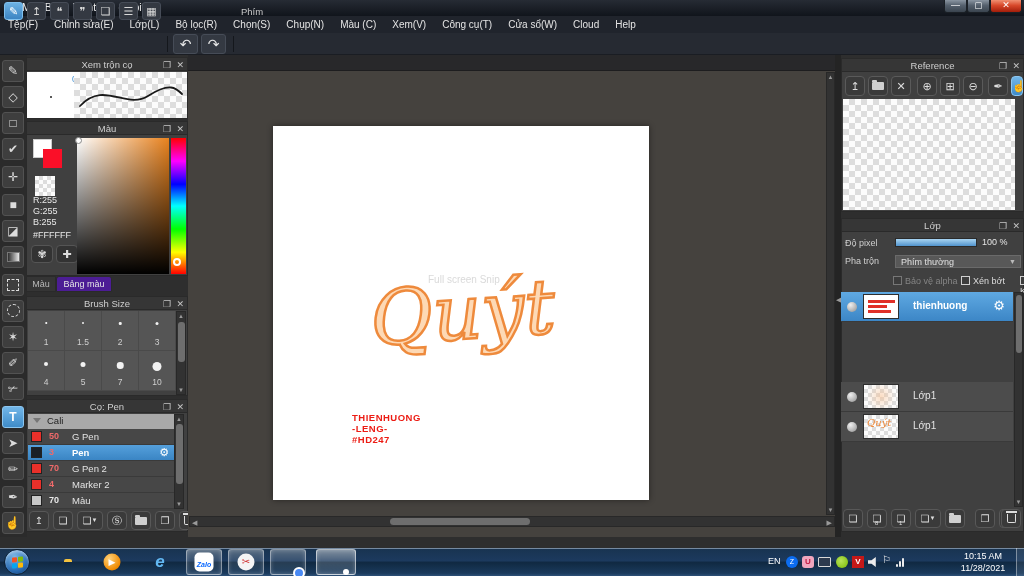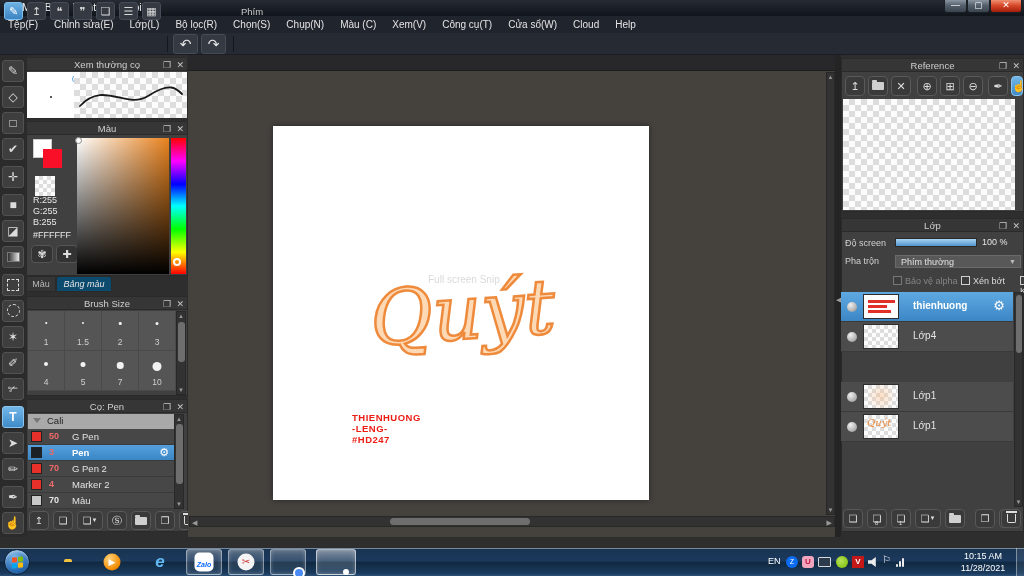--- a/index.html
+++ b/index.html
@@ -82,21 +82,21 @@
   .pal-btn { top:245px; width:22px; height:18px; background:#333; border:1px solid #555;
     border-radius:4px; color:#ddd; font-size:11px; line-height:16px; text-align:center; }
   #sat-square { left:77px; top:138px; width:92px; height:136px;
     background:linear-gradient(to top,#000,rgba(0,0,0,0)),linear-gradient(to right,#fff,rgba(255,255,255,0)),#e8821e; }
   #sat-marker { left:75px; top:137px; width:7px; height:7px; border:1px solid #888; border-radius:50%; background:rgba(255,255,255,.85); z-index:2; }
   #hue-bar { left:171px; top:138px; width:15px; height:136px;
     background:linear-gradient(180deg,#f00 0%,#f0f 17%,#00f 34%,#0ff 50%,#0f0 67%,#ff0 84%,#f00 100%); }
   #hue-marker { left:173px; top:258px; width:8px; height:8px; border:2px solid #fff; border-radius:50%; }
   .ctab { top:276px; height:16px; font-size:9px; text-align:center; line-height:15px; border:1px solid #2a2a2a; }
   #ctab-mau { left:26px; width:30px; background:#353535; color:#b8b8b8; }
-  #ctab-bang { left:56px; width:56px; background:#0c4a6e; color:#e4e4e4; border-radius:3px 3px 0 0;font-style:italic; }
+  #ctab-bang { left:56px; width:56px; background:#4c1d95; color:#e4e4e4; border-radius:3px 3px 0 0; }
 
   
   #bs-body { left:26px; top:310px; width:162px; height:86px; overflow:hidden; }
   .bs-cell { position:absolute; width:37px; height:40px; border-right:1px solid #4a4a4a; border-bottom:1px solid #4a4a4a;
     background:#555; }
   .bs-dot { position:absolute; left:50%; top:11px; transform:translateX(-50%); background:#f2f2f2; border-radius:50%; }
   .bs-num { position:absolute; width:100%; bottom:3px; text-align:center; font-size:8.5px; color:#d0d0d0; }
   #bs-sb { left:176px; top:311px; width:10px; height:84px; }
 
   
@@ -287,21 +287,21 @@
   <div class="abs tool" style="top:326px;"><span>✶</span></div>
   <div class="abs tool" style="top:352px;"><span>✐</span></div>
   <div class="abs tool" style="top:378px;"><span>✃</span></div>
   <div class="abs tool active" style="top:406px;"><span>T</span></div>
   <div class="abs tool" style="top:432px;"><span>➤</span></div>
   <div class="abs tool" style="top:458px;"><span>✏</span></div>
   <div class="abs tool" style="top:486px;"><span>✒</span></div>
   <div class="abs tool" style="top:512px;"><span>☝</span></div>
 
   <div class="abs panel-h" style="left:26px; top:57px; width:162px;">
-    <span>Xem thường cọ</span>
+    <span>Xem trộn cọ</span>
     <span class="ph-ico" style="right:16px;">❐</span>
     <span class="ph-ico" style="right:3px;">✕</span>
   </div>
   <div id="bp-body" class="abs panel-body"></div>
   <div id="bp-left" class="abs"></div>
   <div id="bp-size" class="abs">0.22mm</div>
   <div id="bp-dot" class="abs"></div>
   <div id="bp-right" class="abs checker">
     <svg width="113" height="46">
       <path d="M6 34 C 30 8, 52 38, 74 24 S 102 16, 108 22" stroke="#1a1a1a" stroke-width="1.8" fill="none" stroke-linecap="round"></path>
@@ -458,43 +458,38 @@
   <div class="abs ref-btn" style="left:988px;"><span>✒</span></div>
   <div class="abs ref-btn blue" style="left:1011px; width:12px;"><span>☝</span></div>
   <div id="ref-checker" class="abs checker"></div>
 
   <div class="abs panel-h" style="left:841px; top:218px; width:183px;">
     <span>Lớp</span>
     <span class="ph-ico" style="right:16px;">❐</span>
     <span class="ph-ico" style="right:3px;">✕</span>
   </div>
   <div id="ly-body" class="abs panel-body"></div>
-  <div class="abs ly-label" style="left:845px; top:238px;">Độ screen</div>
+  <div class="abs ly-label" style="left:845px; top:238px;">Độ pixel</div>
   <div id="ly-slider" class="abs"></div>
   <div id="ly-opval" class="abs">100 %</div>
   <div class="abs ly-label" style="left:845px; top:256px;">Pha trộn</div>
   <div id="ly-select" class="abs"><span>Phím thường</span><span class="dd">▼</span></div>
   <div class="abs cb-item dim" style="left:845px;"><span class="cb"></span><span>Bảo vệ alpha</span></div>
   <div class="abs cb-item" style="left:913px;"><span class="cb"></span><span>Xén bớt</span></div>
   <div class="abs cb-item" style="left:972px;"><span class="cb"></span><span>Khóa</span></div>
 
   <div class="abs ly-row sel" style="top:292px;">
     <span class="ly-ball"></span>
     <span class="ly-thumb" style="background:#fff;">
       <span class="red-line" style="top:5px; width:27px;"></span>
       <span class="red-line" style="top:10px; width:19px;"></span>
       <span class="red-line" style="top:15px; width:23px;"></span>
     </span>
     <span class="ly-name">thienhuong</span>
     <span class="ly-gear">⚙</span>
-  </div>
-  <div class="abs ly-row" style="top:322px;">
-    <span class="ly-ball"></span>
-    <span class="ly-thumb checker"></span>
-    <span class="ly-name">Lớp4</span>
   </div>
   <div class="abs ly-row" style="top:382px;">
     <span class="ly-ball"></span>
     <span class="ly-thumb checker">
         <span class="peach"></span>
       </span>
     <span class="ly-name">Lớp1</span>
   </div>
   <div class="abs ly-row" style="top:412px;">
     <span class="ly-ball"></span>

